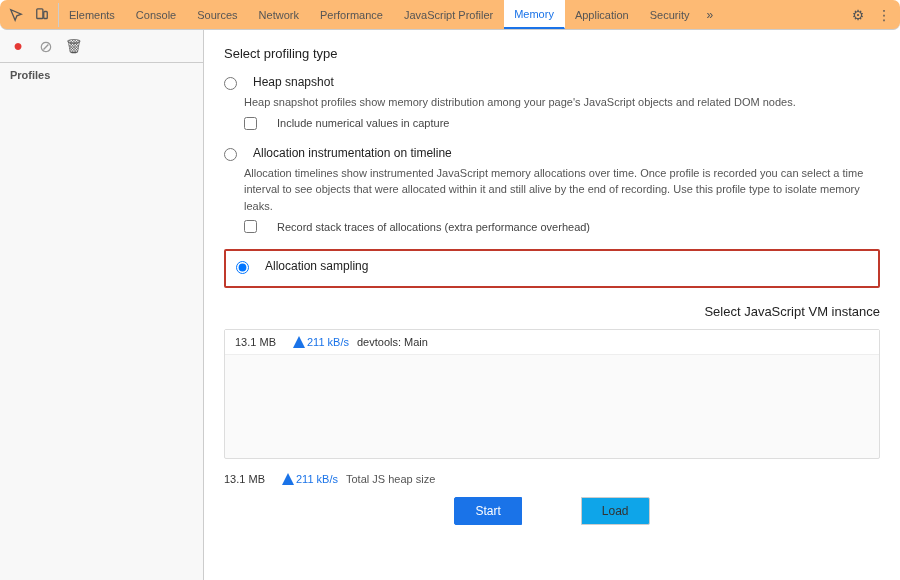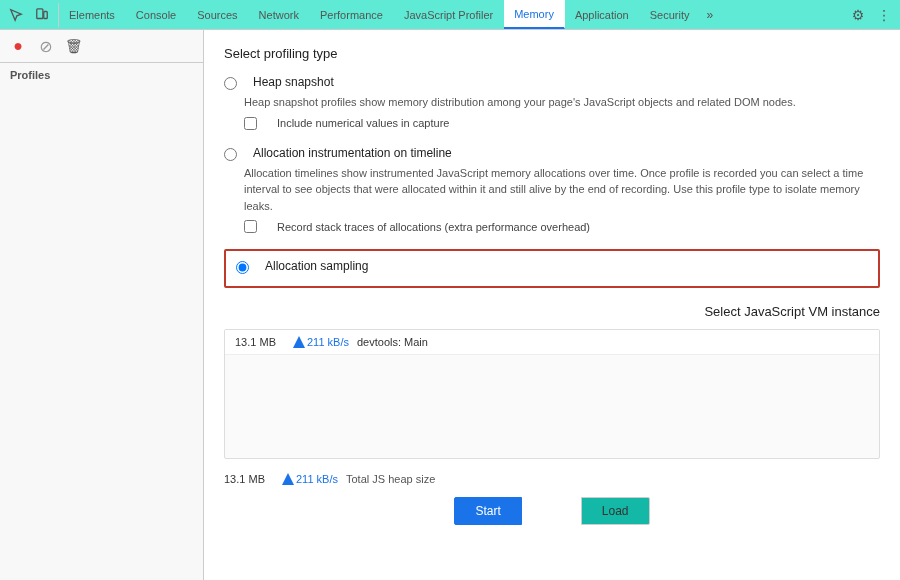--- a/index.html
+++ b/index.html
@@ -3,23 +3,24 @@
   <meta charset="utf-8">
   <style>
     * { box-sizing: border-box; margin: 0; padding: 0; }
     body { font-family: -apple-system, 'Segoe UI', sans-serif; font-size: 12px; background: #fff; color: #333; width: 900px; height: 580px; overflow: hidden; display: flex; flex-direction: column; }
 
     
     .top-bar {
       display: flex;
       align-items: center;
       border-bottom: 1px solid #ccc;
-      background: #5eead4;
+      background: #fdba74;
       height: 30px;
       flex-shrink: 0;
+      border-radius: 7px;
     }
     .top-bar-left {
       display: flex;
       align-items: center;
       padding: 0 4px;
       gap: 2px;
       border-right: 1px solid #ccc;
     }
     .icon-btn {
       width: 24px; height: 24px;
@@ -231,21 +232,21 @@
     .btn-start {
       background: #1a73e8;
       color: #fff;
       border: 1px solid #1a73e8;
       padding: 6px 20px;
       font-size: 12px;
       cursor: pointer;
       border-radius: 2px 0 0 2px;
     }
     .btn-load {
-      background: #14b8a6;
+      background: #0ea5e9;
       color: #333;
       border: 1px solid #ccc;
       padding: 6px 20px;
       font-size: 12px;
       cursor: pointer;
       border-radius: 0 2px 2px 0;
       margin-left: 47px;
     }
   </style>
 </head>

